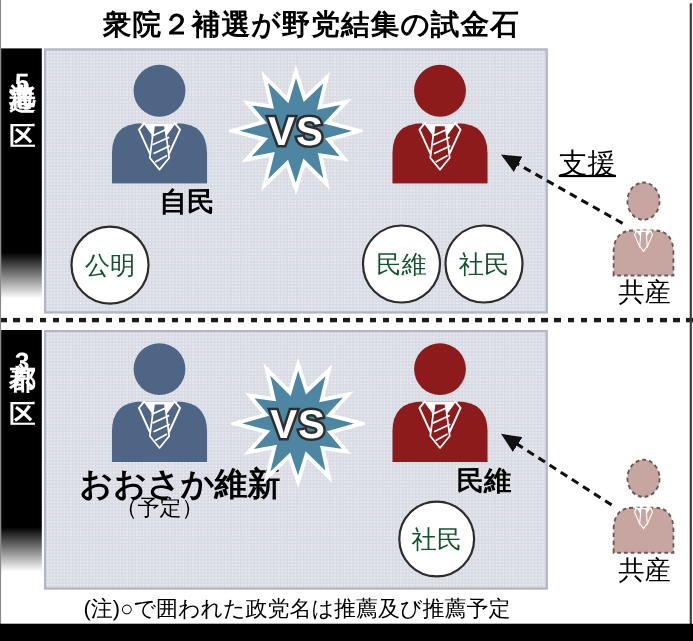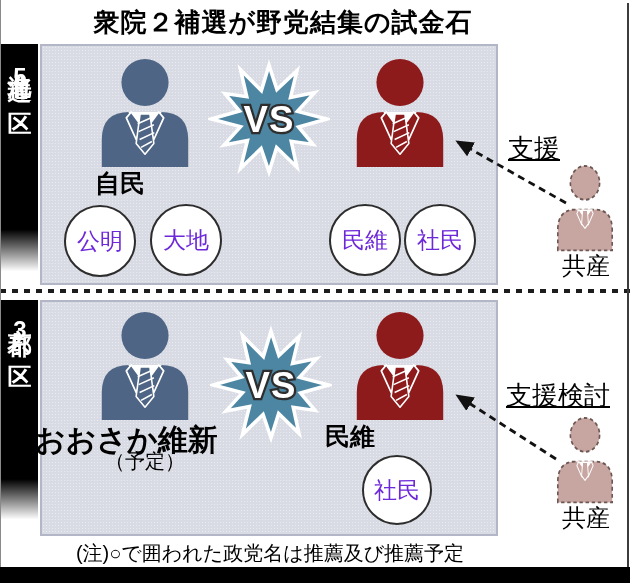--- a/index.html
+++ b/index.html
@@ -33,30 +33,30 @@
     background-color:var(--panel-bg,#d9dbe4);
     background-image:radial-gradient(rgba(255,255,255,.45) 1px, rgba(0,0,0,0) 1px);
     background-size:3px 3px;
     border:2px solid var(--panel-border,#b2b6c6);
   }
   .panel-1{top:44px;height:237px;}
   .panel-2{top:300px;height:232px;}
 
   .person{position:absolute;}
   .person-main{width:100px;height:110px;}
-  .party-label{position:absolute;text-align:left;font-weight:bold;font-size:25px;color:#000;font-family:Liberation Serif, serif;}
+  .party-label{position:absolute;text-align:right;font-weight:bold;font-size:25px;color:#000;font-family:Liberation Serif, serif;}
   .party-sub{position:absolute;text-align:center;font-size:20px;color:#000;}
 
   .vs-star{position:absolute;width:122px;height:122px;}
 
   .endorse-circle{
     position:absolute;width:72px;height:72px;border-radius:50%;
     background:#fff;border:2px solid #2d2d2d;box-sizing:border-box;
     display:flex;align-items:center;justify-content:center;
-    font-size:23px;color:#6d28d9;
+    font-size:23px;color:#14532d;
   }
   .endorse-sm{width:70px;height:70px;}
 
   .support-label{position:absolute;font-size:26px;color:#000;white-space:nowrap;text-decoration:underline;}
   .supporter-label{position:absolute;width:76px;text-align:center;font-size:24px;color:#000;}
   .person-sub{width:68px;height:88px;}
 
   .arrows{position:absolute;left:0;top:0;width:630px;height:583px;pointer-events:none;z-index:6;}
 
   .separator{
@@ -132,21 +132,20 @@
       </svg>
     </div>
 
     <div class="person person-main red" style="left:308px;top:11px;">
       <svg width="100" height="110" viewBox="0 0 100 112">
           <use href="#person-icon"></use>
         </svg>
     </div>
 
     <div class="endorse-circle" style="left:22px;top:159px;">公明</div>
-    <div class="endorse-circle" style="left:108px;top:158px;">大地</div>
     <div class="endorse-circle" style="left:287px;top:158px;">民維</div>
     <div class="endorse-circle" style="left:362px;top:158px;">社民</div>
   </div>
 
   <div class="panel panel-2">
     <div class="person person-main blue" style="left:53px;top:8px;">
       <svg width="100" height="110" viewBox="0 0 100 112">
           <use href="#person-icon"></use>
         </svg>
     </div>
@@ -171,21 +170,20 @@
   </div>
 
   <div class="support-label" style="left:508px;top:131px;">支援</div>
   <div class="person person-sub pink" style="left:551px;top:164px;">
     <svg width="68" height="88" viewBox="0 0 100 112" preserveAspectRatio="none">
         <use href="#person-dashed-icon"></use>
       </svg>
   </div>
   <div class="supporter-label" style="left:548px;top:250px;">共産</div>
 
-  <div class="support-label" style="left:506px;top:378px;">支援検討</div>
   <div class="person person-sub pink" style="left:551px;top:416px;">
     <svg width="68" height="88" viewBox="0 0 100 112" preserveAspectRatio="none">
         <use href="#person-dashed-icon"></use>
       </svg>
   </div>
   <div class="supporter-label" style="left:548px;top:502px;">共産</div>
 
   <svg class="arrows">
     <defs>
       <marker id="arrowhead" markerUnits="userSpaceOnUse" markerWidth="18" markerHeight="16" refX="15" refY="8" orient="auto">

